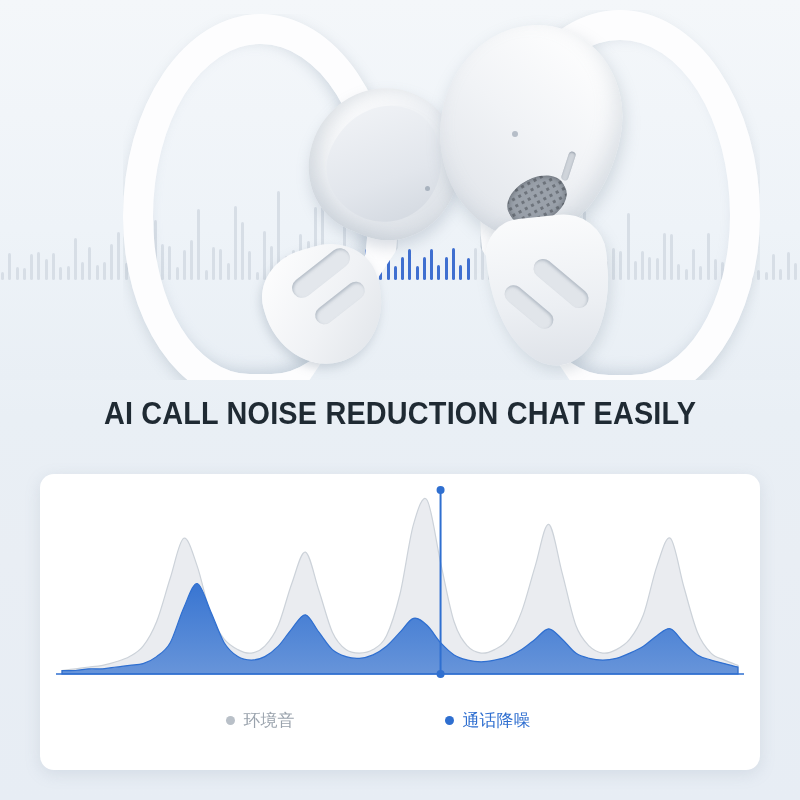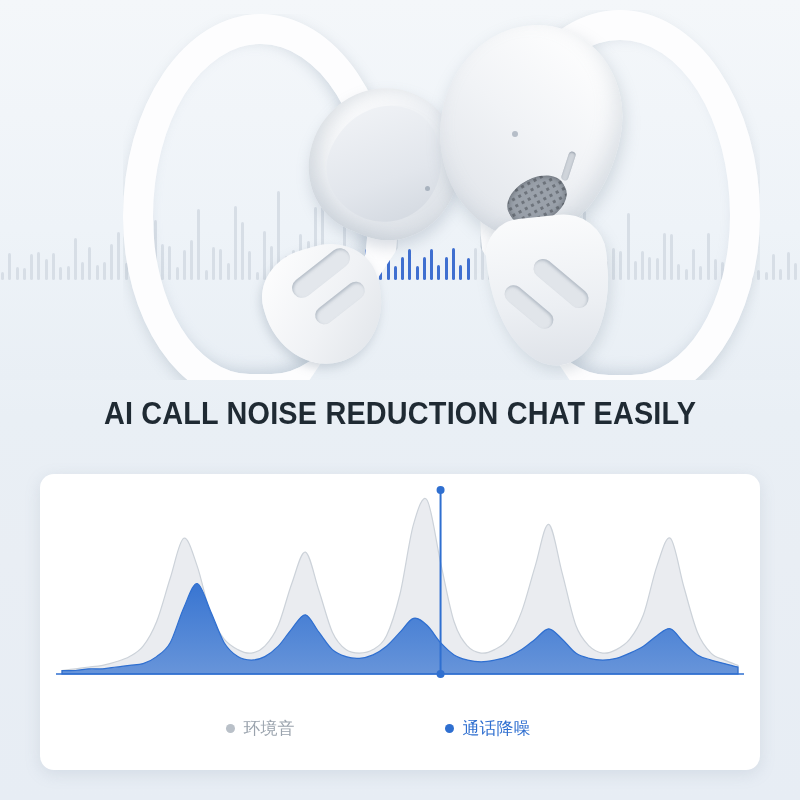--- a/index.html
+++ b/index.html
@@ -135,21 +135,21 @@
   .card{
     position:absolute;left:40px;top:474px;width:720px;height:296px;
     background:#ffffff;border-radius:14px;
     box-shadow:0 4px 16px rgba(120,140,160,.18);
     overflow:hidden;
   }
   .chart-wrap{position:absolute;left:0;top:0;width:720px;height:240px;}
   .chart-svg{display:block;}
 
   .legend{
-    position:absolute;left:0;top:232px;width:676px;height:44px;
+    position:absolute;left:0;top:224px;width:676px;height:44px;
     display:flex;justify-content:center;align-items:center;gap:150px;
   }
   .legend-item{display:flex;align-items:center;gap:9px;font-size:17px;}
   .legend-dot{width:9px;height:9px;border-radius:50%;display:inline-block;}
   .lg-amb{color:#9aa3ad;}
   .lg-amb .legend-dot{background:#b9c0c8;}
   .lg-den{color:#2f6fd0;}
   .lg-den .legend-dot{background:#2f6fd0;}
 </style>
 </head>

